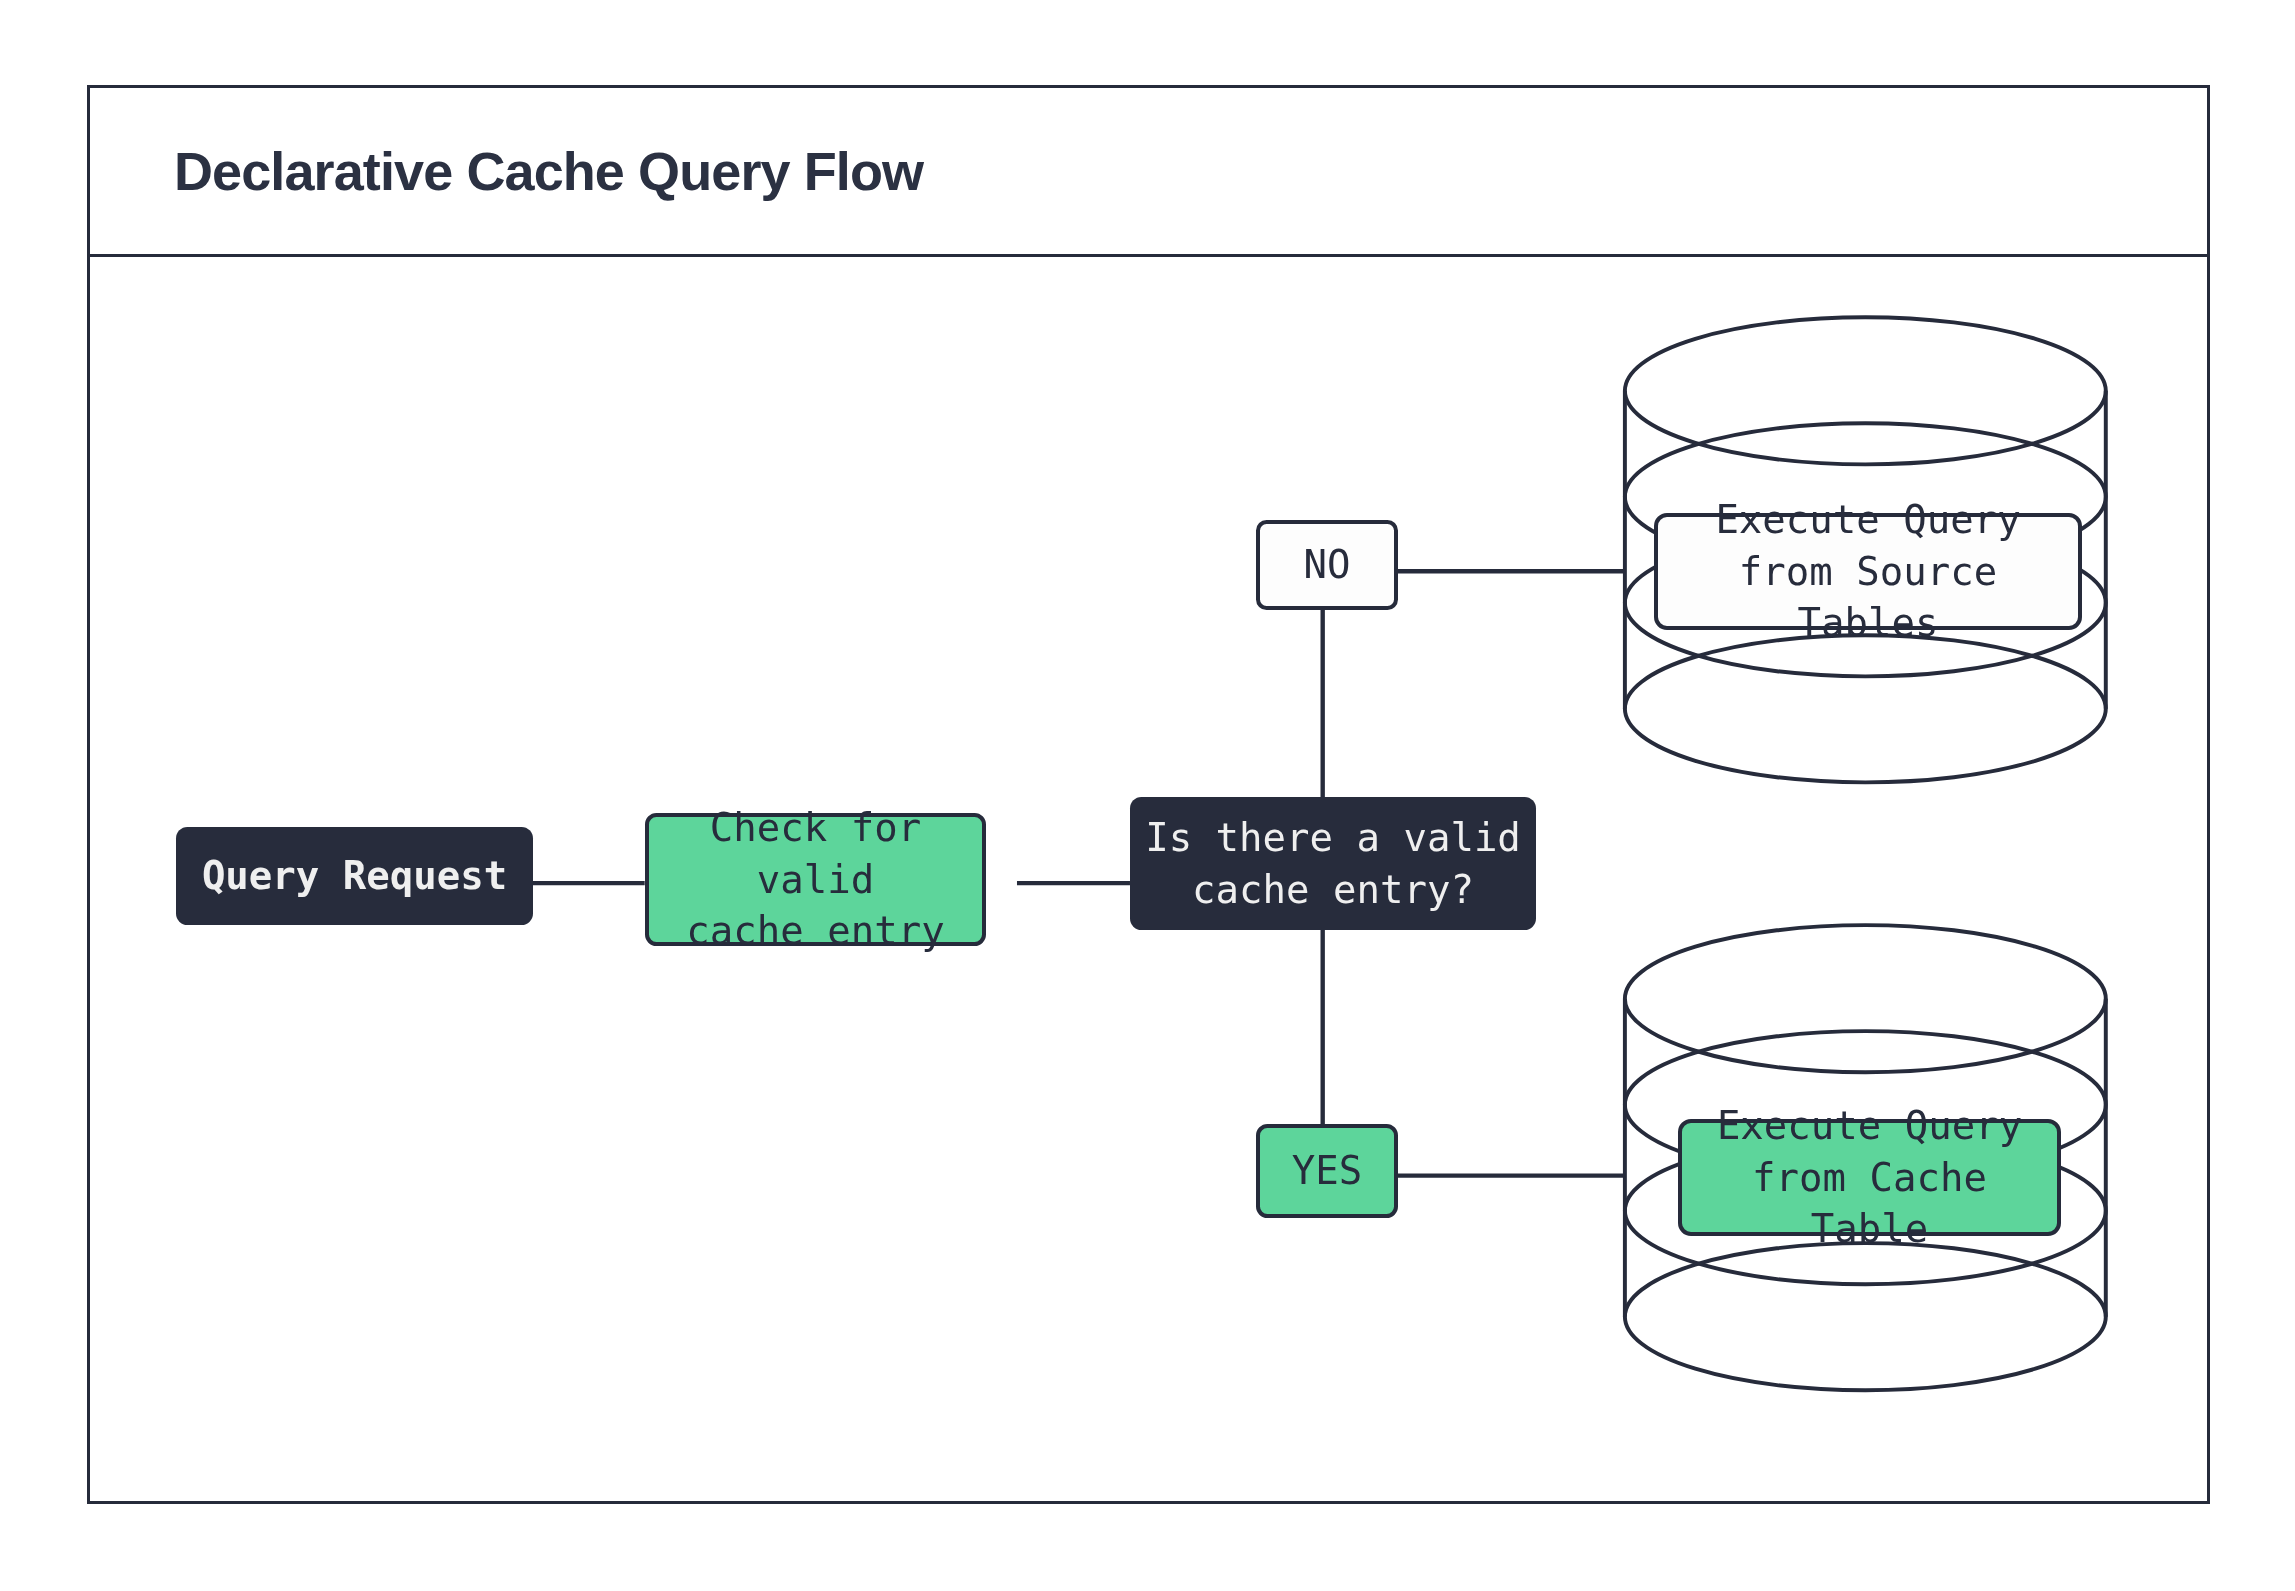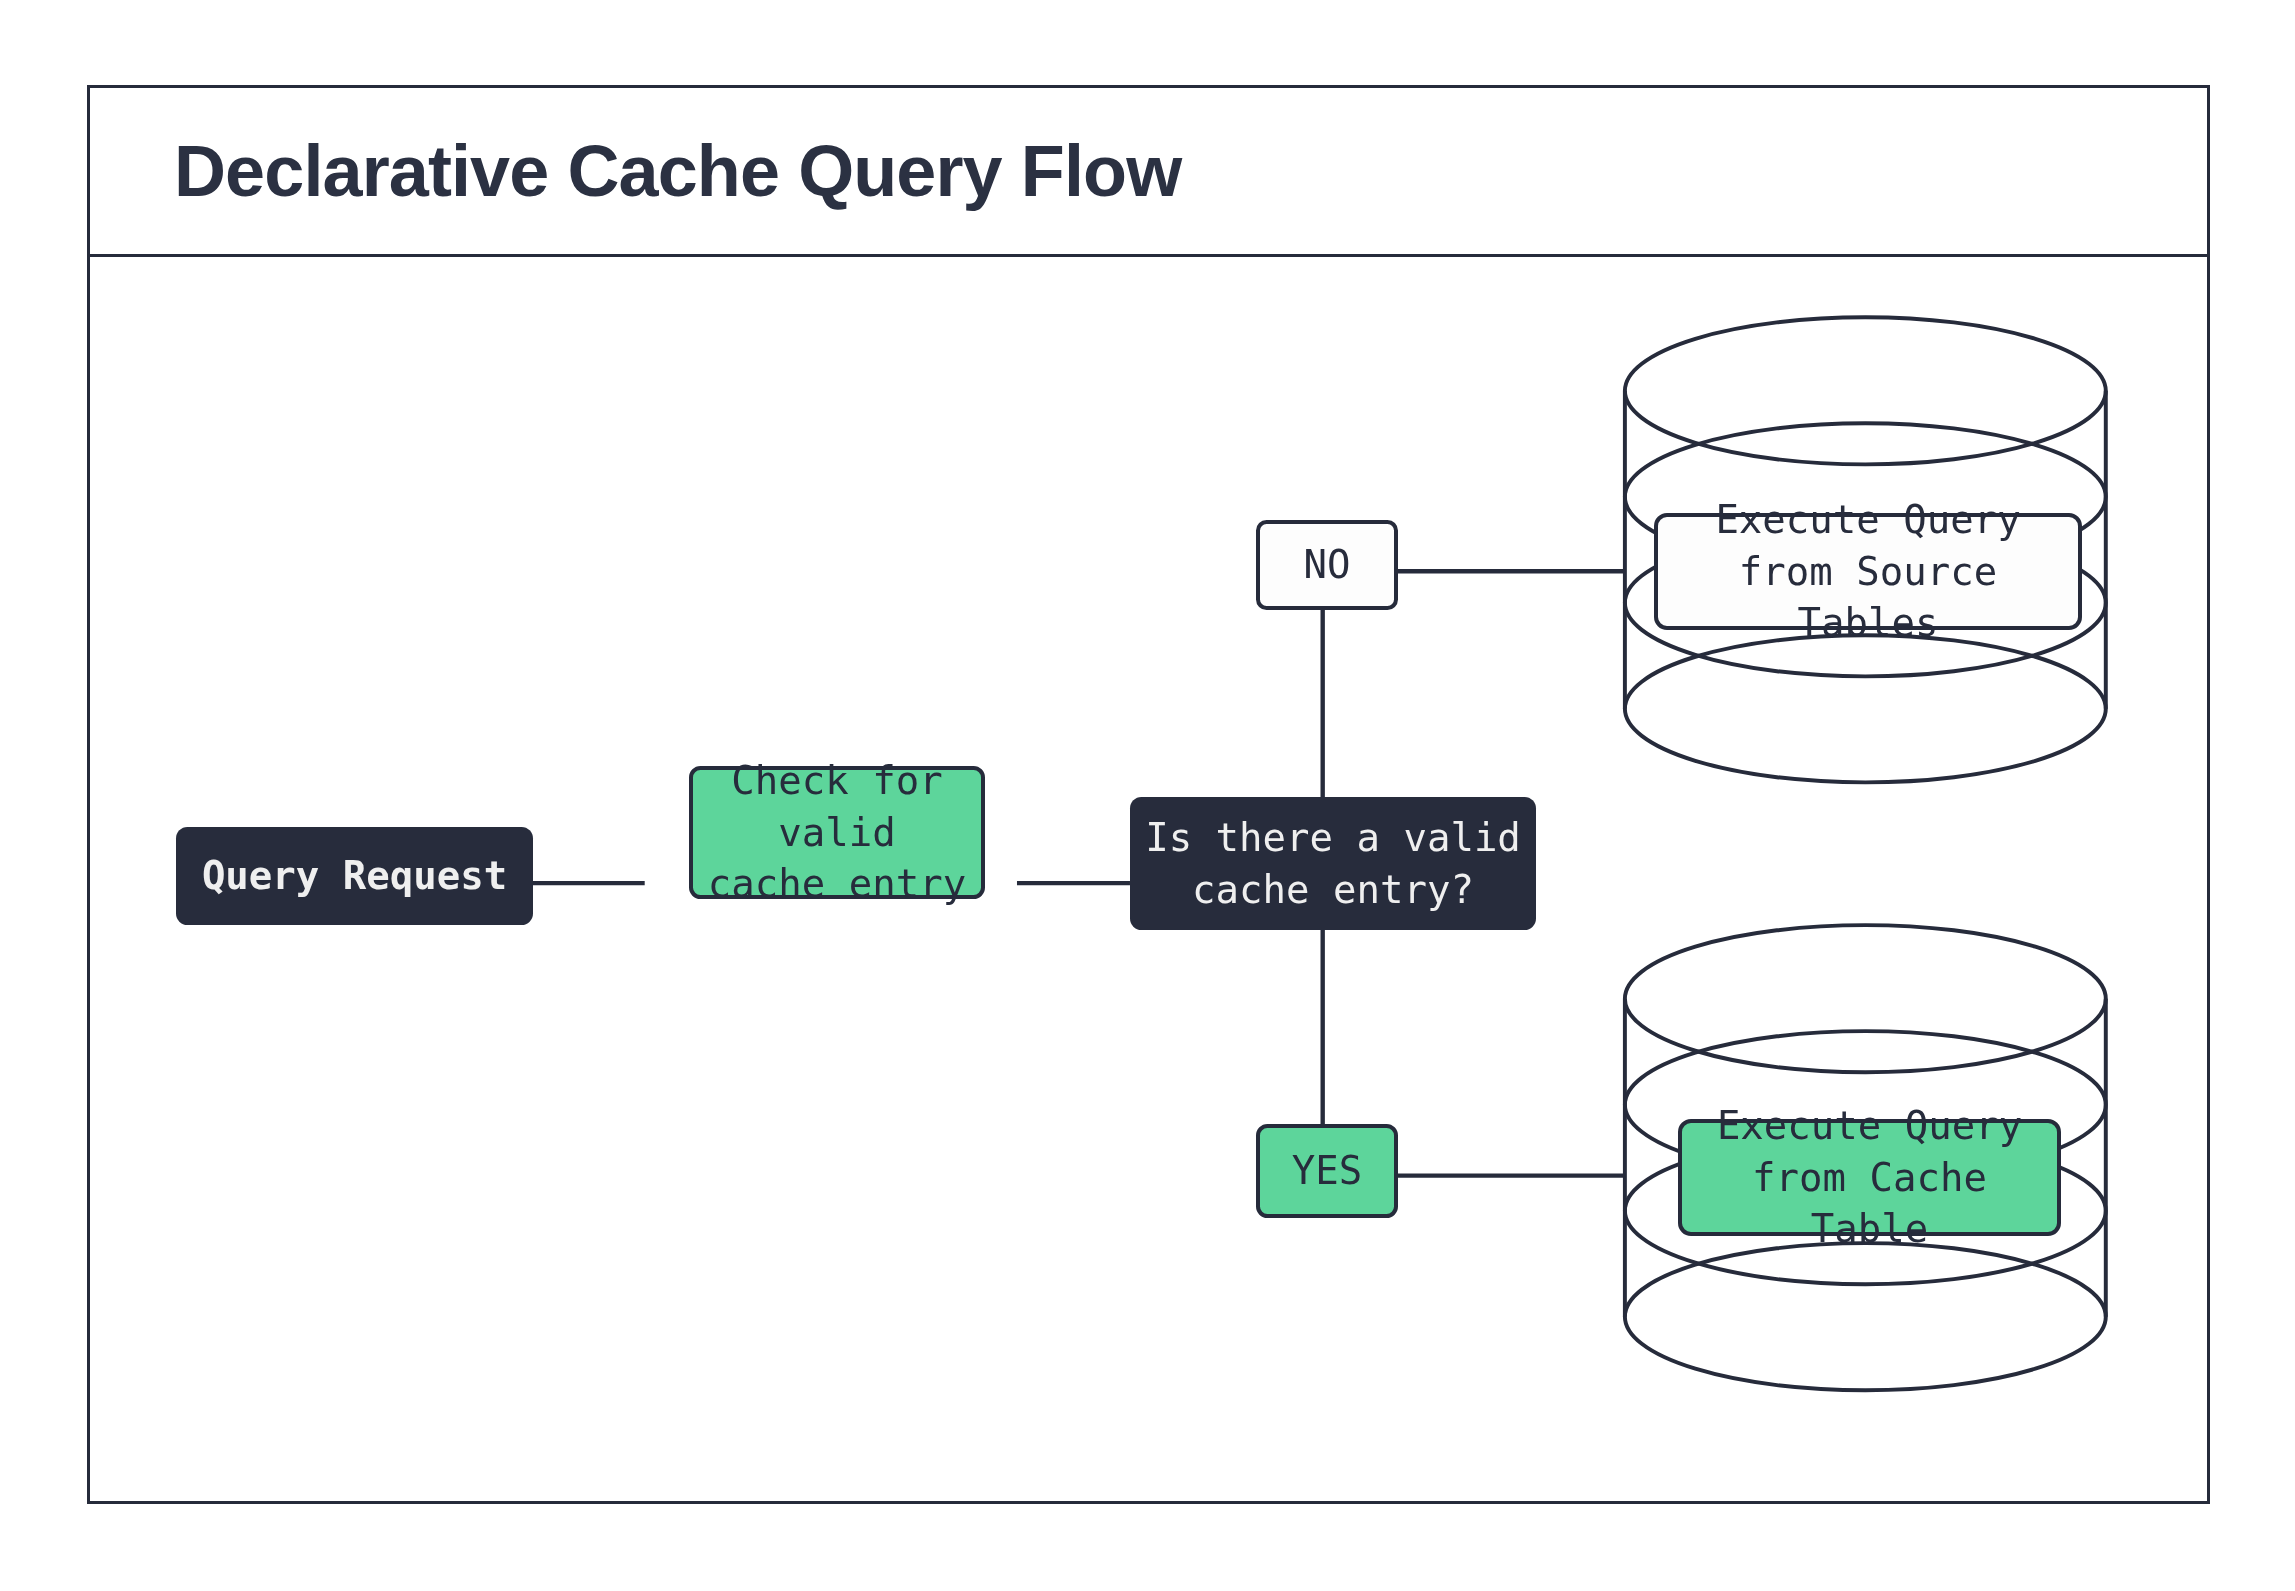--- a/index.html
+++ b/index.html
@@ -32,21 +32,21 @@
     height: 172px;
     border: 3.5px solid #262b3b;
     box-sizing: border-box;
     display: flex;
     align-items: center;
     background: #ffffff;
   }
   .title-text {
     font-family: "Liberation Sans", sans-serif;
     font-weight: bold;
-    font-size: 72px;
+    font-size: 54px;
     letter-spacing: -0.9px;
     color: #2b3142;
     padding-left: 84px;
     white-space: nowrap;
   }
   svg.wires {
     position: absolute;
     left: 0;
     top: 0;
     width: 2295px;
@@ -74,21 +74,21 @@
     border: 4.4px solid #262b3b;
     border-radius: 11.4px;
   }
   .node-white {
     background: #fdfdfd;
     color: #272c3c;
     border: 4.4px solid #262b3b;
     border-radius: 10.5px;
   }
   .n-query   { left: 176px;  top: 827px;  width: 357px; height: 98px; font-weight: bold; }
-  .n-check   { left: 645px;  top: 766px;  width: 296px; height: 133px; margin-left: 44px; }
+  .n-check   { left: 645px;  top: 813px;  width: 341px; height: 133px; }
   .n-decide  { left: 1130px; top: 797px;  width: 406px; height: 133px; }
   .n-no      { left: 1256px; top: 520px;  width: 142px; height: 90px; }
   .n-yes     { left: 1256px; top: 1124px; width: 142px; height: 94px; }
   .n-srclbl  { left: 1654px; top: 513px;  width: 428px; height: 117px; border-radius: 13px; }
   .n-cachlbl { left: 1678px; top: 1119px; width: 383px; height: 117px; border-radius: 13px; }
 </style>
 </head>
 <body>
 
 <div class="canvas">

